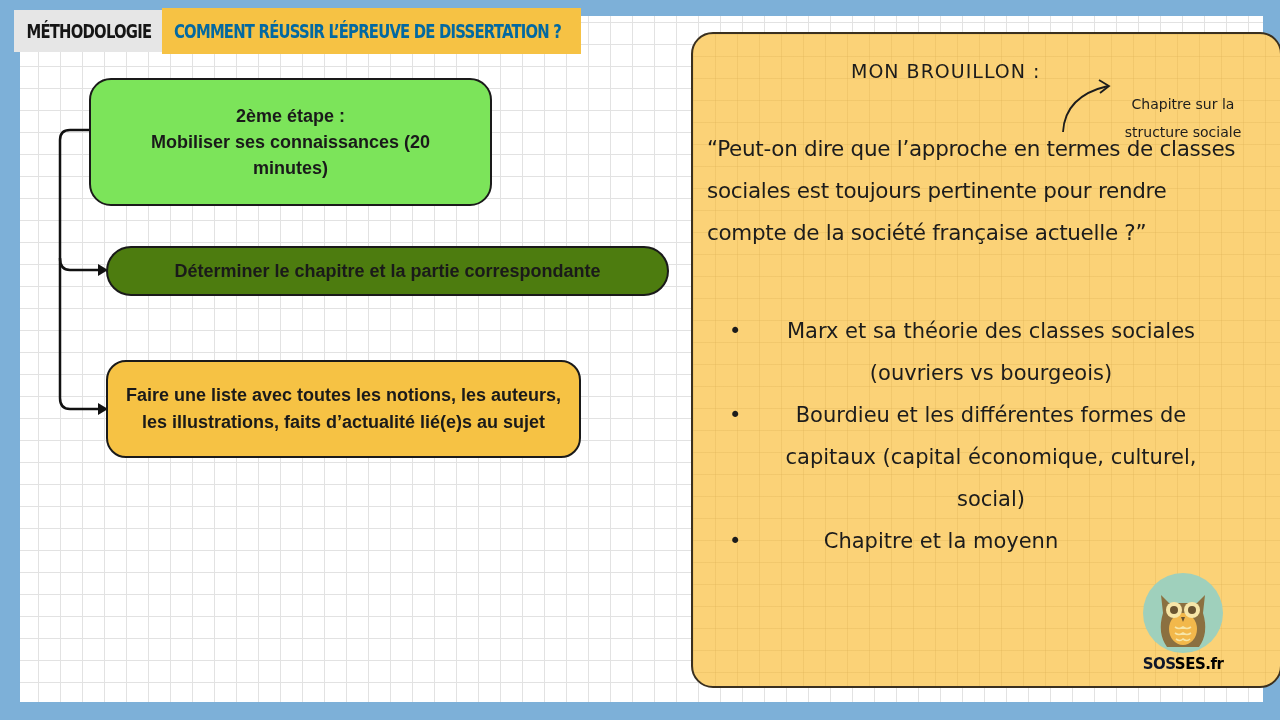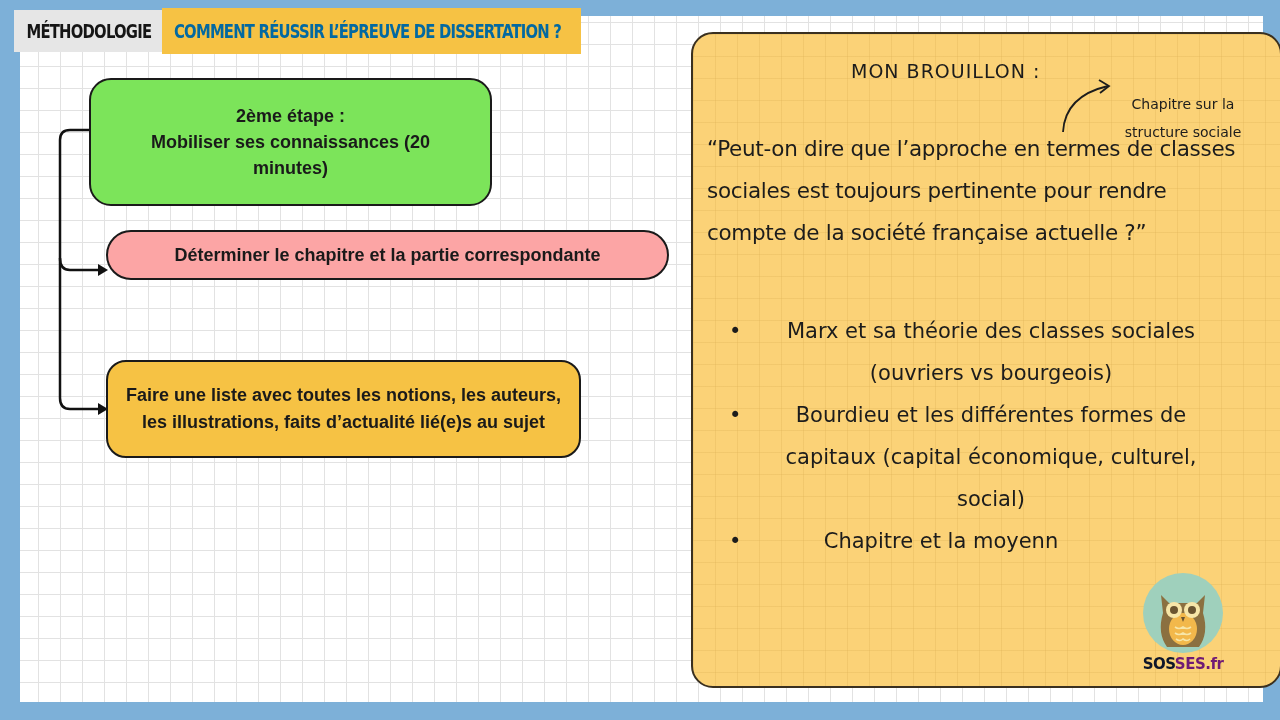--- a/index.html
+++ b/index.html
@@ -65,22 +65,22 @@
     color: #1a1a1a;
   }
   .box-green {
     left: 89px; top: 78px; width: 403px; height: 128px;
     background: #7ce45a;
     border-radius: 22px;
     font-size: 18px; line-height: 26px;
     padding: 0 20px;
   }
   .box-step1 {
-    left: 106px; top: 230px; width: 563px; height: 50px;
-    background: #fca5a5;
+    left: 106px; top: 246px; width: 563px; height: 50px;
+    background: #4d7c0f;
     border-radius: 25px;
     font-size: 18px;
   }
   .box-step2 {
     left: 106px; top: 360px; width: 475px; height: 98px;
     background: #f6c244;
     border-radius: 20px;
     font-size: 18px; line-height: 27px;
     padding: 0 14px;
   }
@@ -168,21 +168,21 @@
     overflow: hidden;
   }
   .logo-text {
     font-family: "DejaVu Sans", sans-serif;
     font-weight: bold;
     font-size: 15px;
     margin-top: 2px;
     letter-spacing: -0.5px;
   }
   .logo-text .sos { color: #0f172a; }
-  .logo-text .ses { color: #701a75; }
+  .logo-text .ses { color: #000000; }
 </style>
 </head>
 <body>
 
 <div class="paper"></div>
 
 <div class="tag-method">
   <span>MÉTHODOLOGIE</span>
 </div>
 <div class="tag-title">

